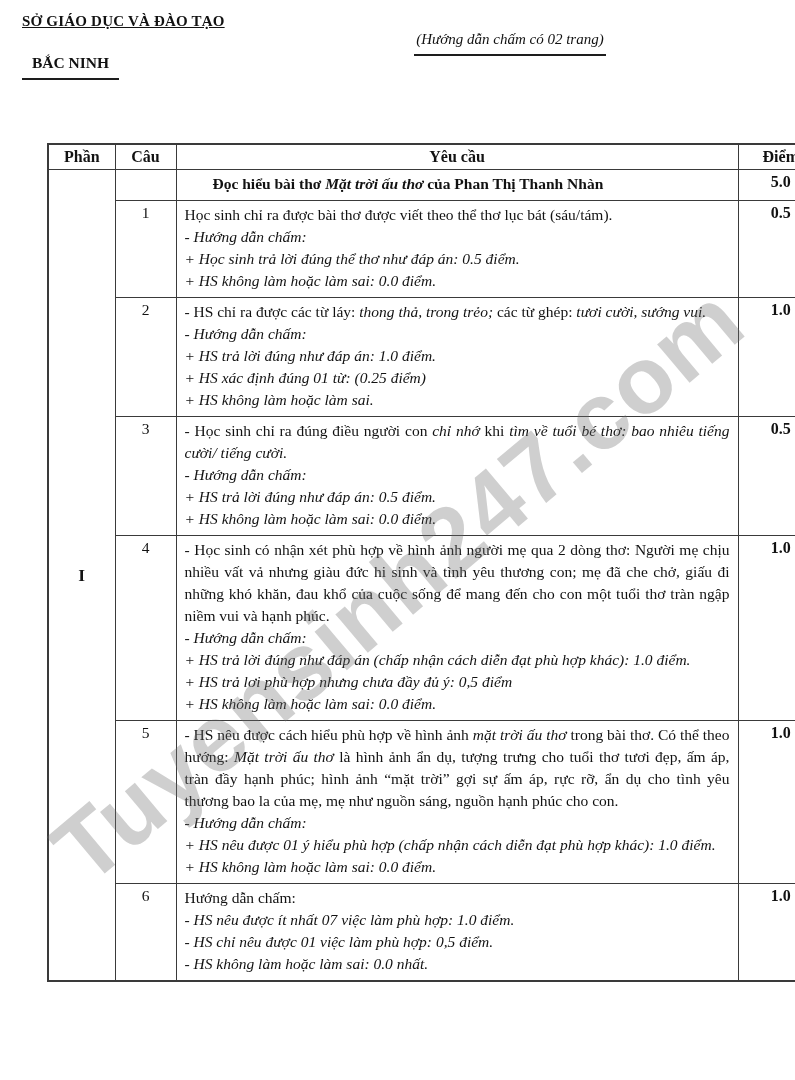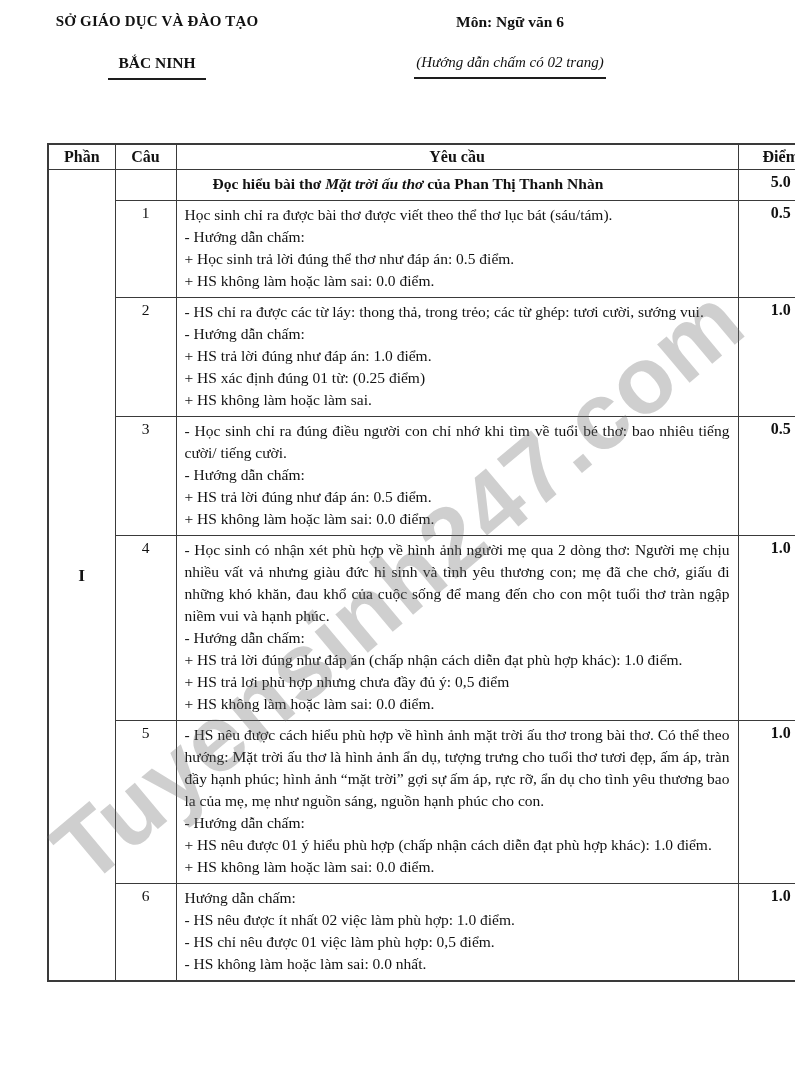--- a/index.html
+++ b/index.html
@@ -7,21 +7,21 @@
     position:relative;
     width:795px;height:1080px;
     background:#ffffff;
     font-family:"Liberation Serif","DejaVu Serif",serif;
     color:#121212;
     overflow:hidden;
   }
   
   .header-left{
     position:absolute;left:22px;top:10px;width:270px;
-    text-align:center;font-weight:bold;font-size:15px;line-height:22px;
+    text-align:left;font-weight:bold;font-size:15px;line-height:22px;text-decoration:underline;
   }
   .header-left .dept{letter-spacing:0.2px;}
   .header-left .prov{
     display:inline-block;margin-top:20px;padding:0 10px 4px 10px;
     border-bottom:2px solid #1d1d1d;font-size:15.5px;
   }
   .header-right{
     position:absolute;left:335px;top:10px;width:350px;
     text-align:center;font-weight:bold;font-size:15.5px;line-height:23px;
   }
@@ -62,37 +62,36 @@
     text-align:center;vertical-align:top;font-size:15.5px;padding-top:3px;
   }
   td.req{
     vertical-align:top;font-size:15.5px;line-height:22px;
     padding:3px 8px 5px 8px;text-align:justify;
   }
   td.diem{
     text-align:center;vertical-align:top;font-weight:bold;font-size:16px;padding-top:3px;
   }
   td.req .line{min-height:22px;}
-  .seg-i{}
+  .seg-i{font-style:italic;}
   .seg-b{font-weight:bold;}
   .seg-bi{font-weight:bold;font-style:italic;}
   tr.row-bold td.req{font-weight:bold;text-align:left;padding-left:36px;}
 </style>
 </head>
 <body>
 
 <div class="page">
 
   <div class="header-left">
     <div class="dept">SỞ GIÁO DỤC VÀ ĐÀO TẠO</div>
     <div><span class="prov">BẮC NINH</span></div>
   </div>
 
   <div class="header-right">
-    <div>Môn: Ngữ văn 6</div>
     <div><span class="note">(Hướng dẫn chấm có 02 trang)</span></div>
   </div>
 
   <table class="answer">
     <colgroup>
       <col class="c-phan">
         <col class="c-cau">
         <col class="c-req">
         <col class="c-diem">
     </colgroup>
@@ -162,21 +161,21 @@
             <div class="line"><span class="seg-i">- Hướng dẫn chấm:</span></div>
             <div class="line"><span class="seg-i">+ HS nêu được 01 ý hiểu phù hợp (chấp nhận cách diễn đạt phù hợp khác): 1.0 điểm.</span></div>
             <div class="line"><span class="seg-i">+ HS không làm hoặc làm sai: 0.0 điểm.</span></div>
           </td>
           <td class="diem">1.0</td>
         </tr>
         <tr>
           <td class="cau">6</td>
           <td class="req">
             <div class="line"><span>Hướng dẫn chấm:</span></div>
-            <div class="line"><span class="seg-i">- HS nêu được ít nhất 02 việc làm phù hợp: 1.0 điểm.</span></div>
+            <div class="line"><span class="seg-i">- HS nêu được ít nhất 07 việc làm phù hợp: 1.0 điểm.</span></div>
             <div class="line"><span class="seg-i">- HS chỉ nêu được 01 việc làm phù hợp: 0,5 điểm.</span></div>
             <div class="line"><span class="seg-i">- HS không làm hoặc làm sai: 0.0 nhất.</span></div>
           </td>
           <td class="diem">1.0</td>
         </tr>
       </tbody>
   </table>
 
   <div class="watermark" style="color: rgba(110, 110, 110, 0.33);">Tuyensinh247.com</div>
 

